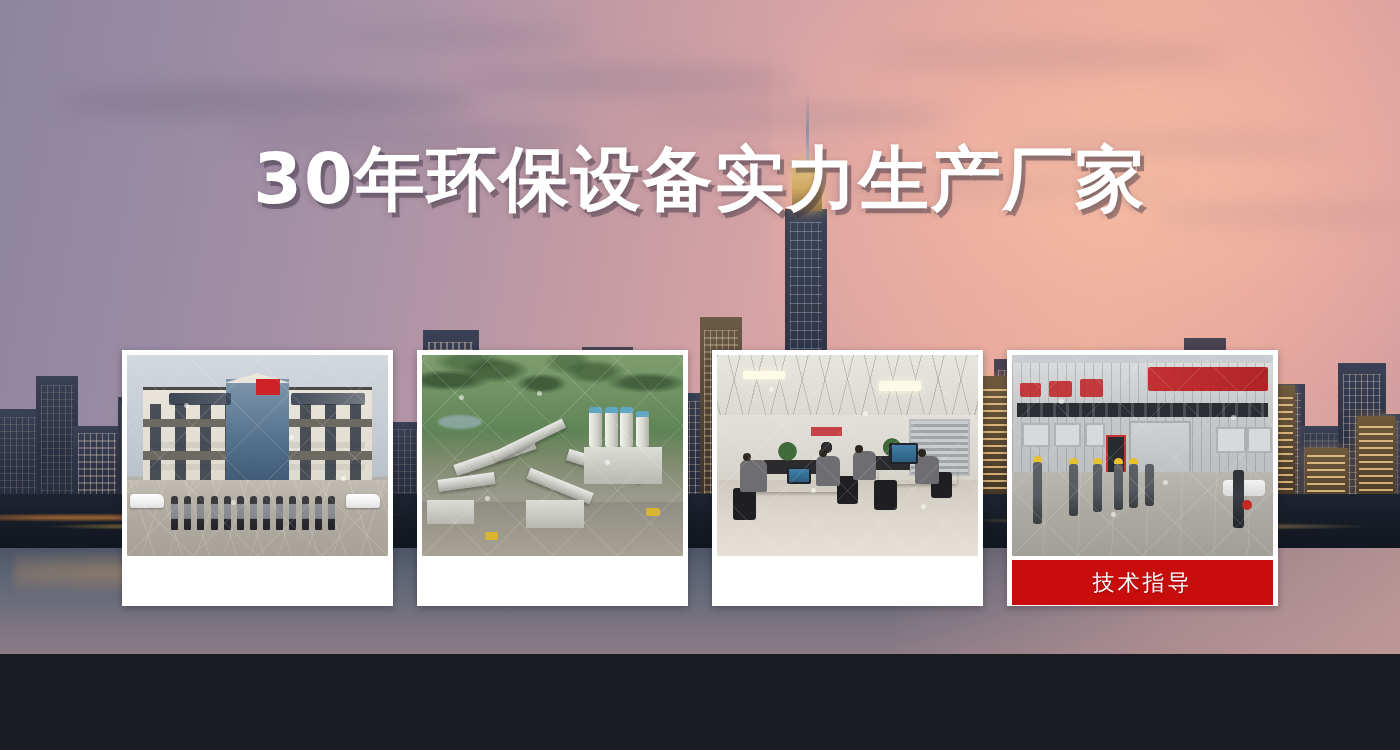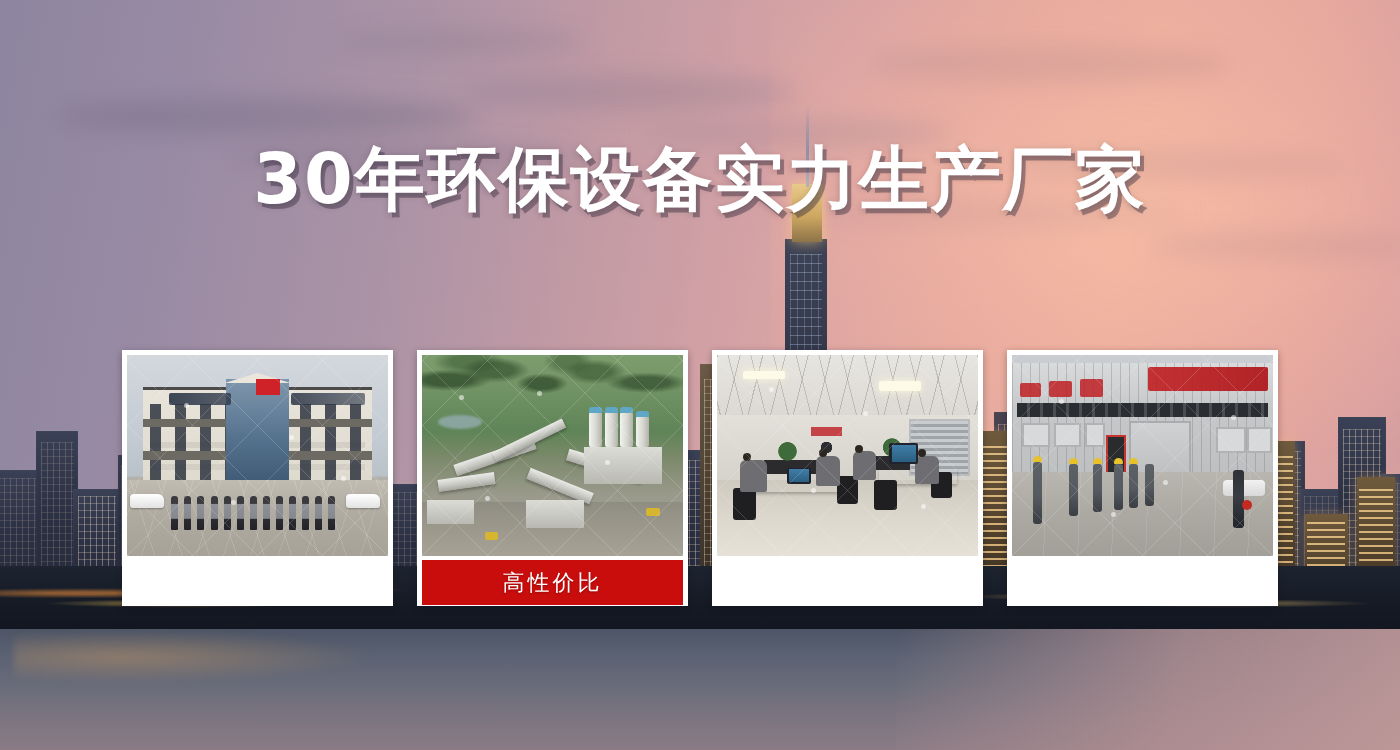--- a/index.html
+++ b/index.html
@@ -3,21 +3,21 @@
 <meta charset="utf-8">
 <style>
   html, body {
     margin: 0;
     padding: 0;
     background: #1b1b22;
   }
   #banner-root {
     position: relative;
     width: 1400px;
-    height: 750px;
+    height: 654px;
     overflow: hidden;
     font-family: "DejaVu Sans", "Liberation Sans", sans-serif;
     user-select: none;
   }
 
   
   .bg-sky {
     position: absolute;
     inset: 0;
     background:
@@ -566,23 +566,20 @@
         <div class="p2-silo-top" style="left:76%; top:26%; width:5%; height:3%"></div>
         <div class="p2-silo-top" style="left:82%; top:28%; width:5%; height:3%"></div>
         <div class="p2-yellow" style="left:24%; bottom:8%"></div>
         <div class="p2-yellow" style="left:86%; bottom:20%"></div>
         <div class="wm">
           <div class="wm-dot" style="left:14%;top:20%"></div>
           <div class="wm-dot" style="left:44%;top:18%"></div>
           <div class="wm-dot" style="left:70%;top:52%"></div>
           <div class="wm-dot" style="left:24%;top:70%"></div>
         </div>
-      </div>
-      <div class="card-caption">
-        <span class="card-caption-text">高性价比</span>
       </div>
     </div>
 
     <div class="card">
       <div class="card-photo">
         <div class="p3-ceiling"></div>
         <div class="p3-light" style="left:10%; top:8%;  width:16%; height:4%"></div>
         <div class="p3-light" style="left:62%; top:13%; width:16%; height:5%"></div>
         <div class="p3-wall"></div>
         <div class="p3-wall-logo"></div>
@@ -652,16 +649,19 @@
         <div class="p4-worker" style="left:51%; bottom:25%; height:21%"></div>
         <div class="p4-lead"></div>
         <div class="p4-red-hat"></div>
         <div class="wm">
           <div class="wm-dot" style="left:18%;top:22%"></div>
           <div class="wm-dot" style="left:58%;top:62%"></div>
           <div class="wm-dot" style="left:38%;top:78%"></div>
           <div class="wm-dot" style="left:84%;top:30%"></div>
         </div>
       </div>
+      <div class="card-caption">
+        <span class="card-caption-text">技术指导</span>
+      </div>
     </div>
 
   </div>
 </div>
 
 </body></html>

